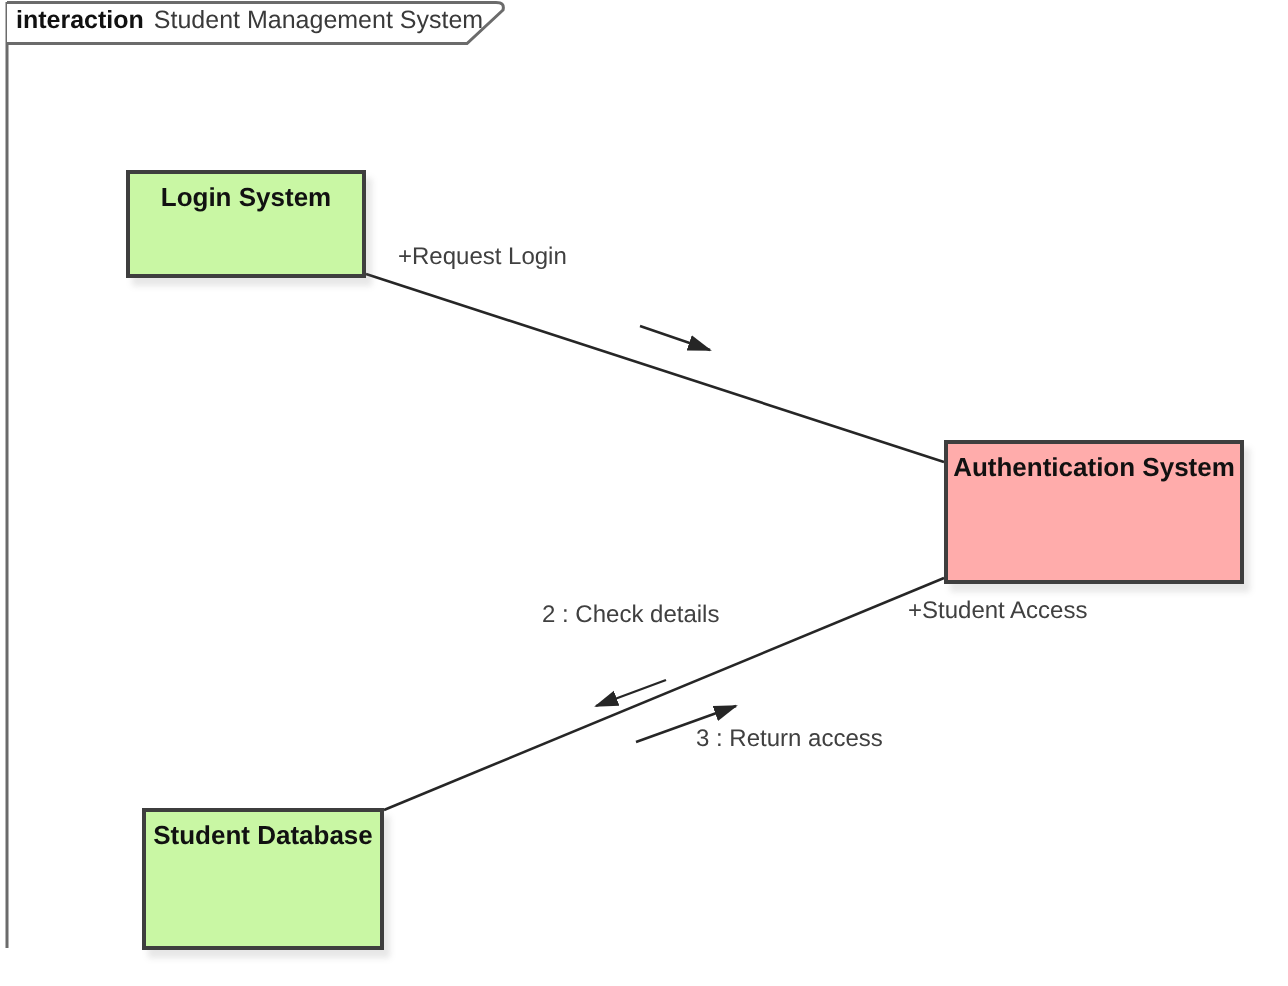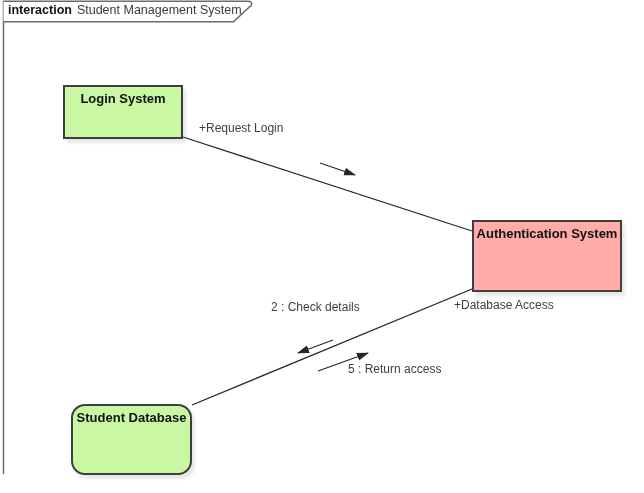--- a/index.html
+++ b/index.html
@@ -74,26 +74,26 @@
   </div>
 
   <div class="node node-auth" style="background-color: rgb(255, 172, 171);">
     <div class="node-title">Authentication System</div>
   </div>
 
   <div class="node node-login" style="background-color: rgb(201, 247, 164);">
     <div class="node-title">Login System</div>
   </div>
 
-  <div class="node node-database" style="background-color: rgb(201, 247, 164); border-radius: 14px;">
+  <div class="node node-database" style="background-color: rgb(201, 247, 164);">
     <div class="node-title">Student Database</div>
   </div>
 
   <div class="edge-label lbl-request-login">+Request Login</div>
 
 
-  <div class="edge-label lbl-request-access">+Database Access</div>
+  <div class="edge-label lbl-request-access">+Student Access</div>
 
   <div class="edge-label lbl-msg2">2 : Check details</div>
 
-  <div class="edge-label lbl-msg3">5 : Return access</div>
+  <div class="edge-label lbl-msg3">3 : Return access</div>
 
 </div>
 
 </body></html>

